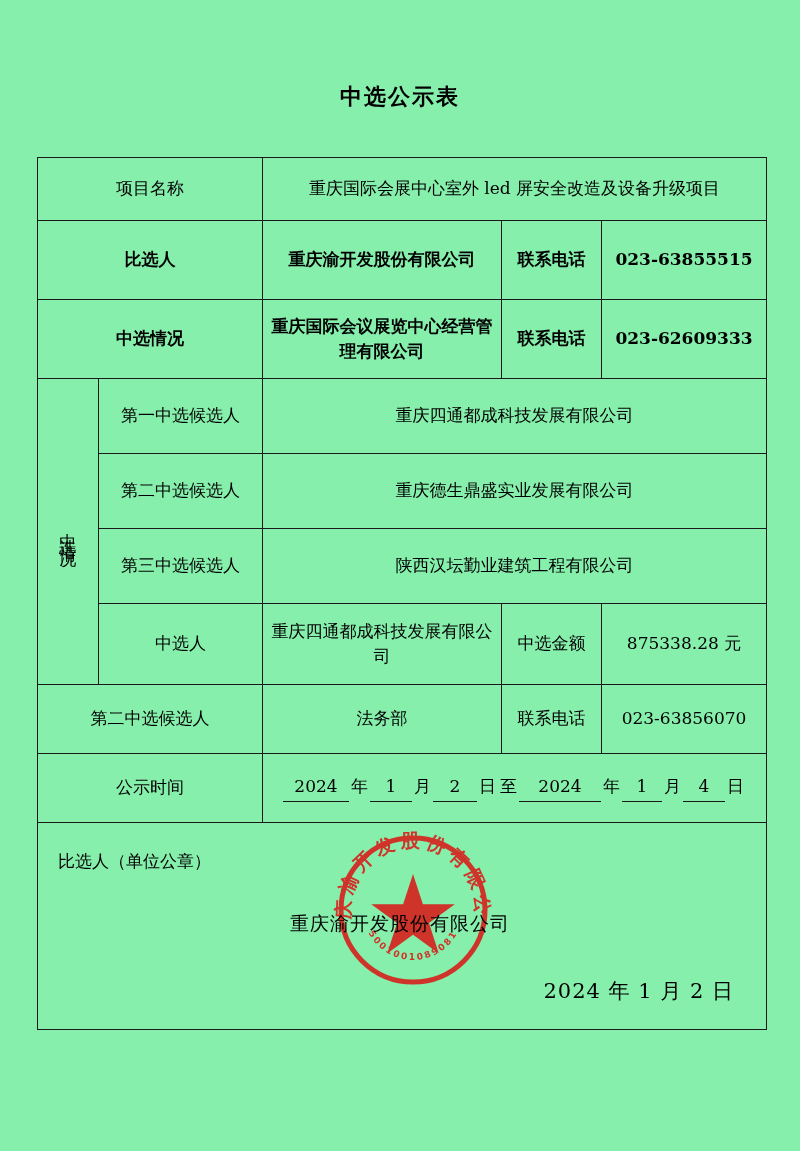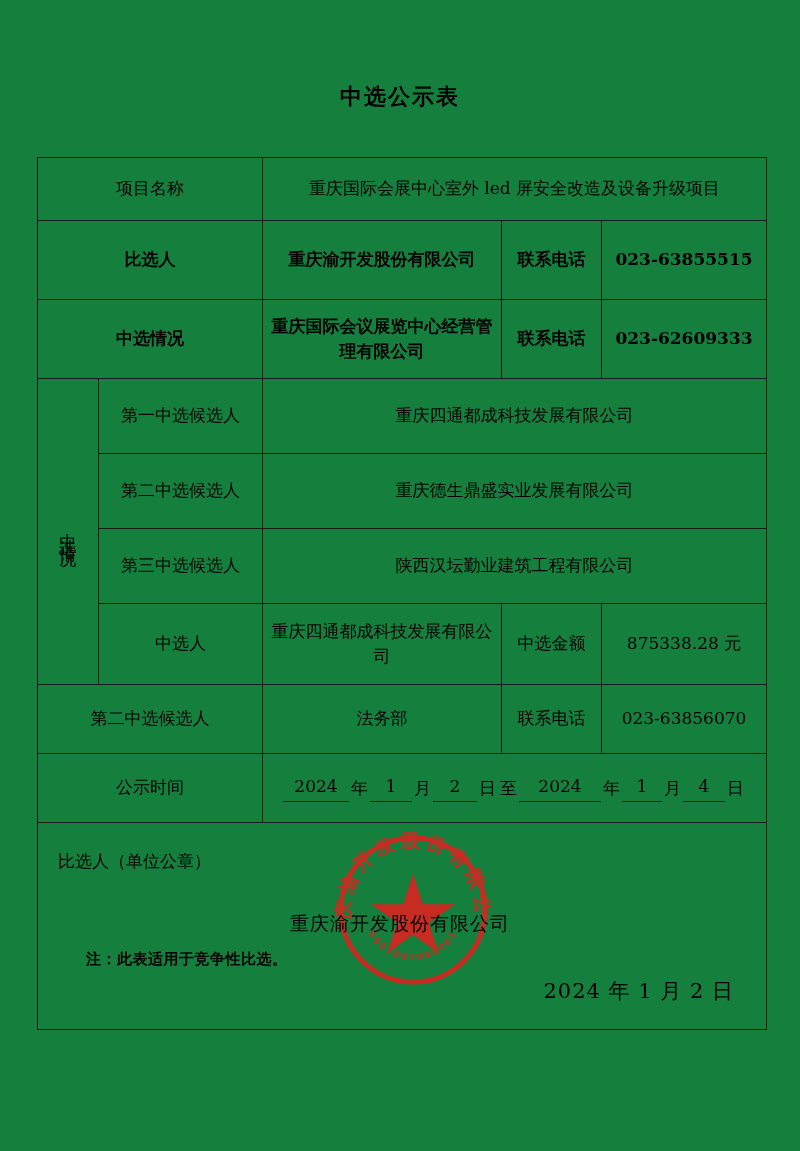--- a/index.html
+++ b/index.html
@@ -12,21 +12,21 @@
     height: 1151px;
     position: relative;
     font-family: "DejaVu Sans", "Liberation Sans", sans-serif;
     color: #000000;
     overflow: hidden;
   }
 
   #page {
     position: absolute;
     inset: 0;
-    background: #15803d;
+    background: #86efac;
   }
 
   
   .doc-title {
     position: absolute;
     top: 82px;
     left: 0;
     width: 800px;
     text-align: center;
     font-size: 22px;
@@ -75,21 +75,21 @@
     writing-mode: vertical-rl;
     text-orientation: upright;
     margin: 0 auto;
     line-height: 1.45;
     letter-spacing: 6px;
   }
 
   
   .ptime {
     display: flex;
-    align-items: flex-end;
+    align-items: flex-start;
     justify-content: center;
     font-size: 17px;
     white-space: nowrap;
   }
   .ul {
     border-bottom: 1.4px solid #1a1a1a;
     display: inline-block;
     text-align: center;
     padding: 0 2px 1px 2px;
   }
@@ -268,15 +268,14 @@
 
             <div class="sign-company">重庆渝开发股份有限公司</div>
             <div class="sign-date">2024 年 1 月 2 日</div>
           </td>
         </tr>
 
       </tbody>
     </table>
   </div>
 
-  <div class="note">注：此表适用于竞争性比选。</div>
 
 </div>
 
 </body></html>

